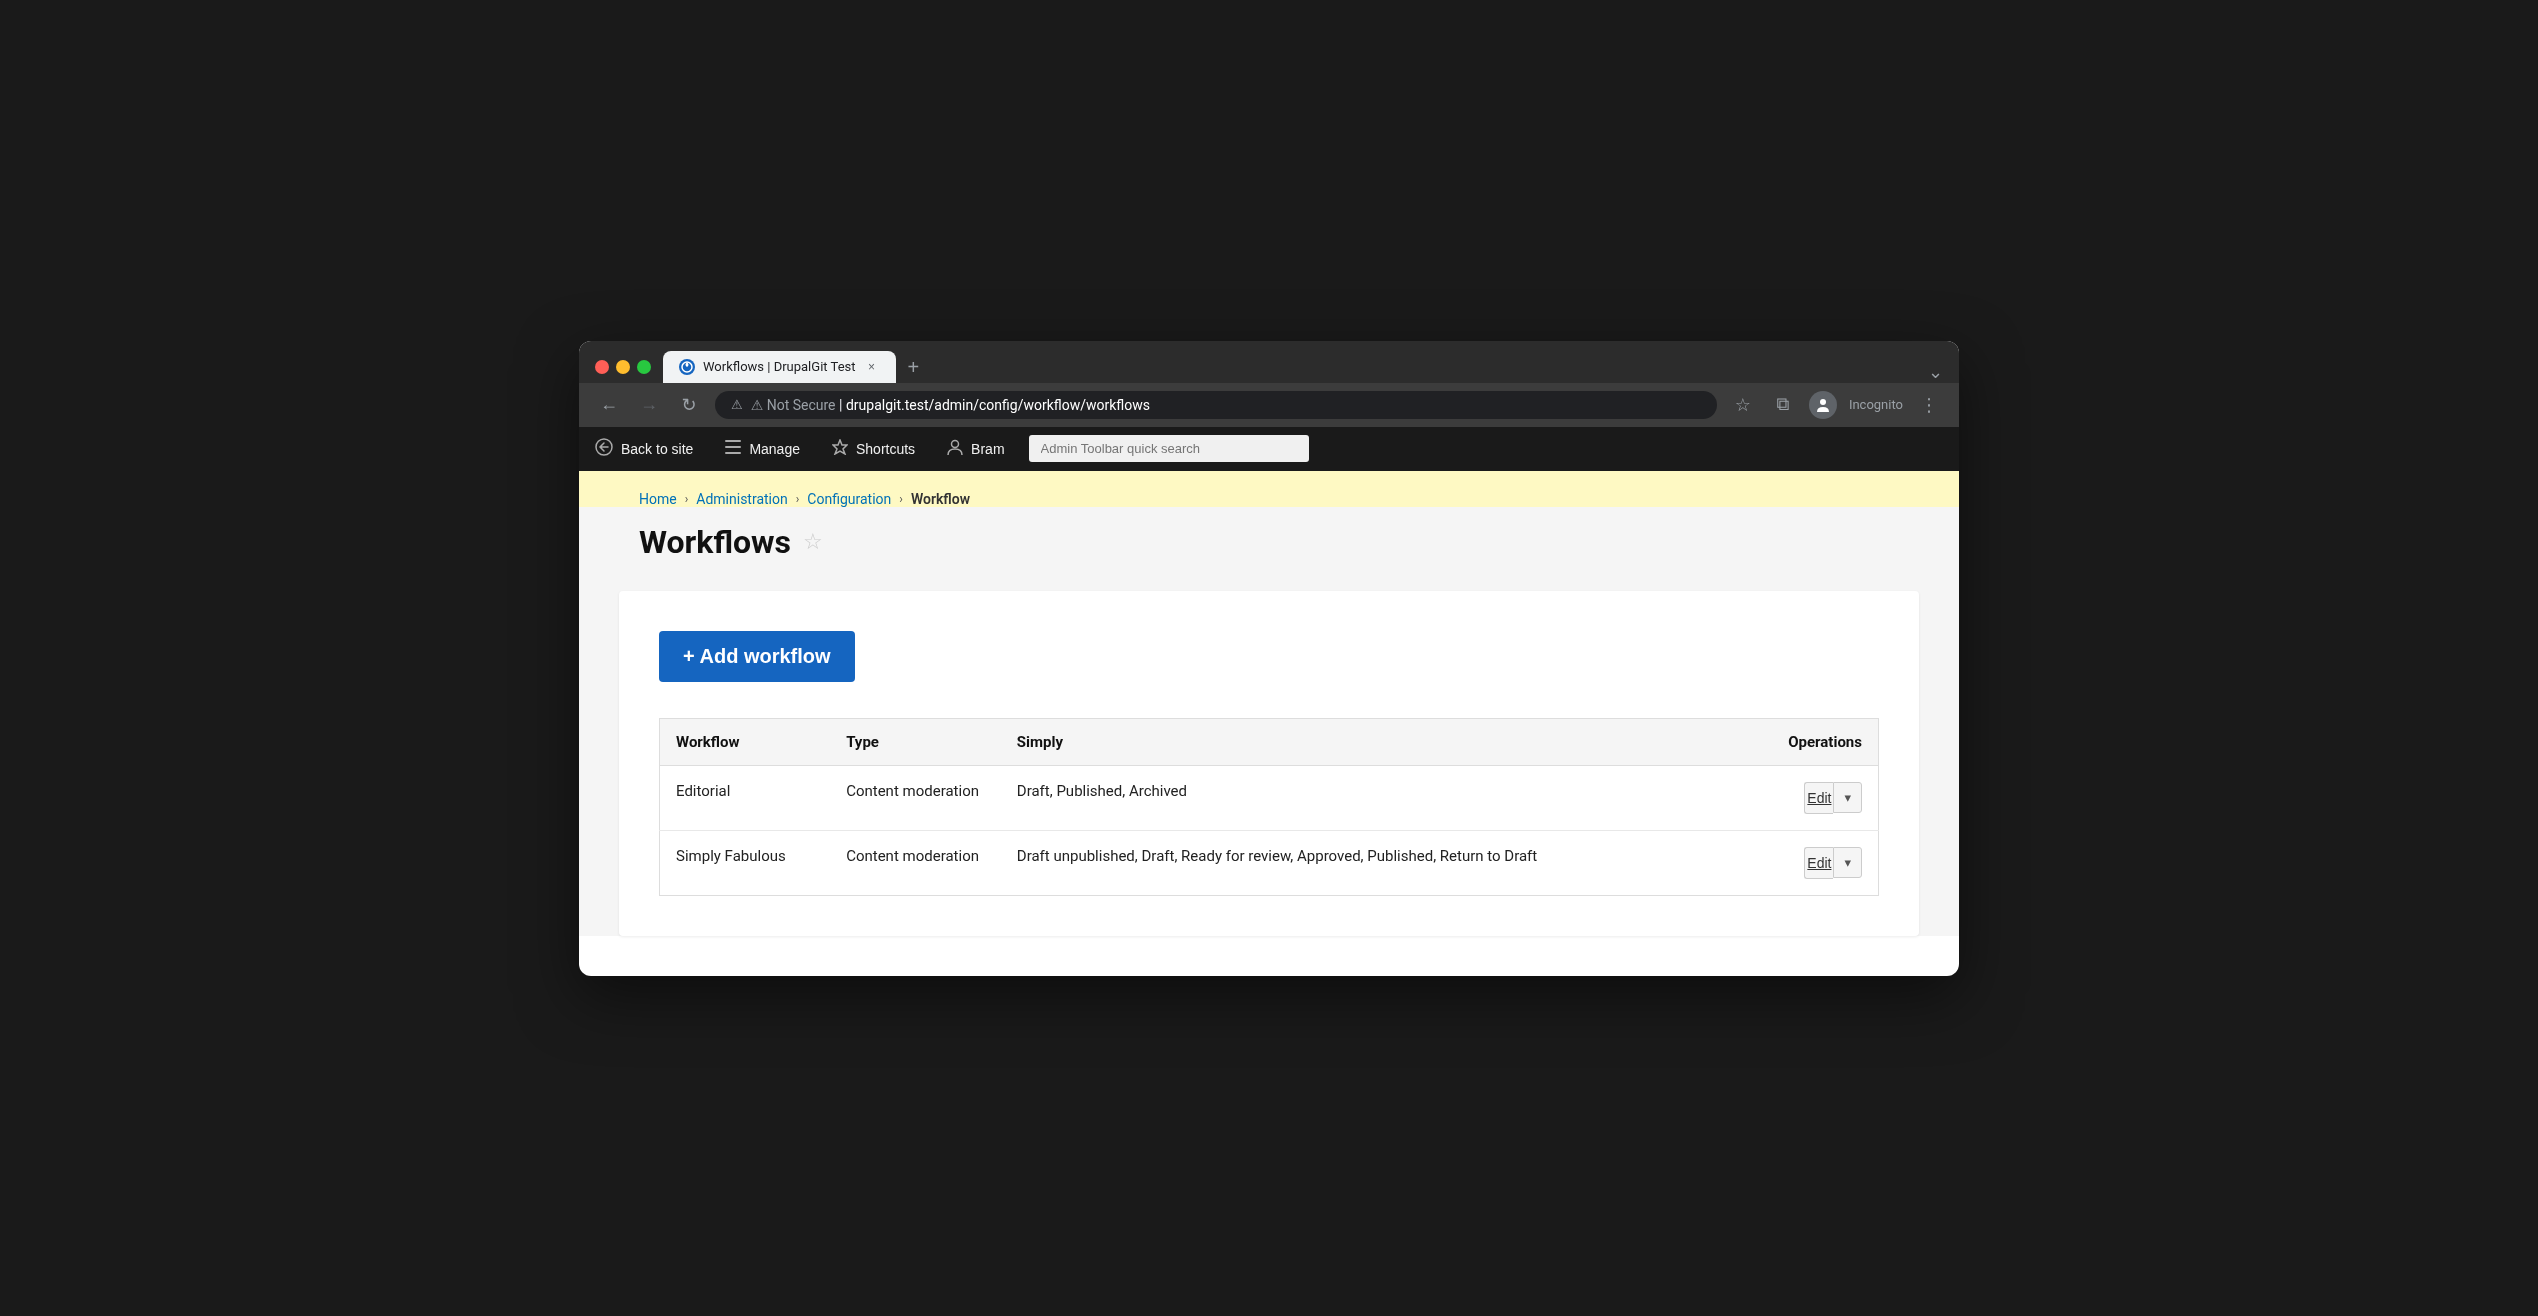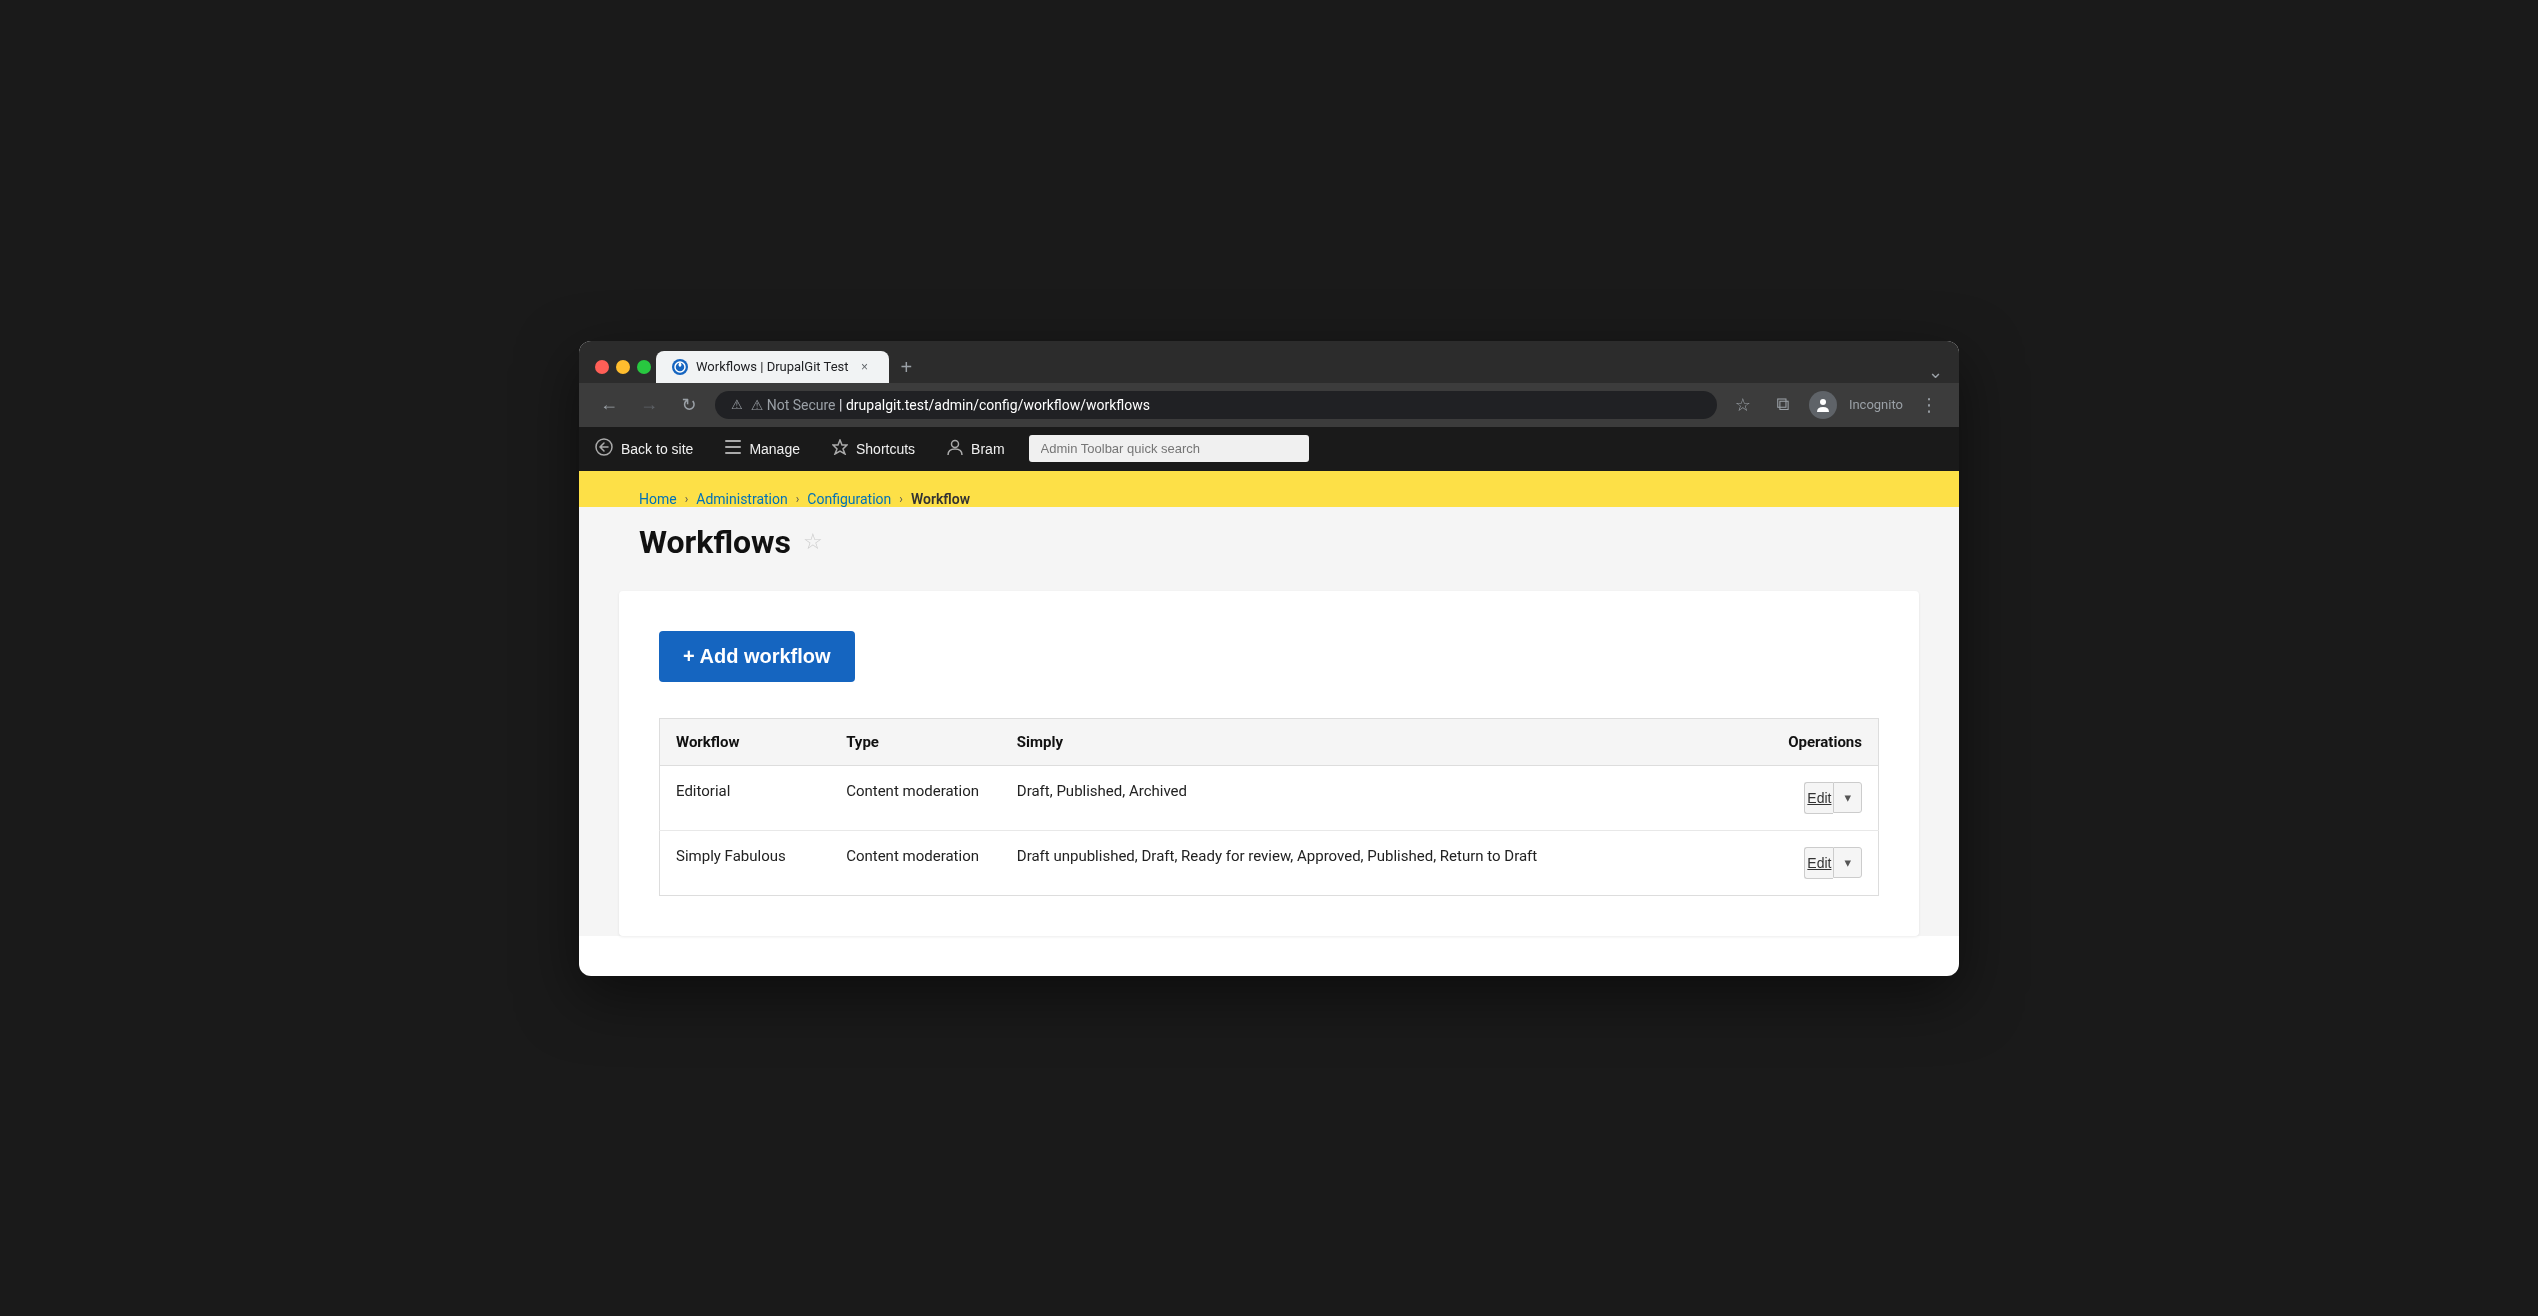--- a/index.html
+++ b/index.html
@@ -21,21 +21,21 @@
       overflow: hidden;
       box-shadow: 0 20px 60px rgba(0,0,0,0.5);
     }
 
     
     .title-bar {
       background: #2c2c2c;
       padding: 10px 16px 0;
       display: flex;
       align-items: center;
-      gap: 5px;
+      gap: 12px;
     }
 
     .window-controls {
       display: flex;
       gap: 7px;
       align-items: center;
     }
 
     .window-btn {
       width: 14px;
@@ -249,21 +249,21 @@
     }
 
     
     .page-content {
       background: #f5f5f5;
       padding: 0;
     }
 
     
     .breadcrumb-area {
-      background: #fde047;
+      background: #fef9c3;
       padding: 20px 60px 0;
     }
 
     .breadcrumb {
       display: flex;
       align-items: center;
       gap: 8px;
       font-size: 14px;
       color: #0071b8;
       margin-bottom: 8px;

